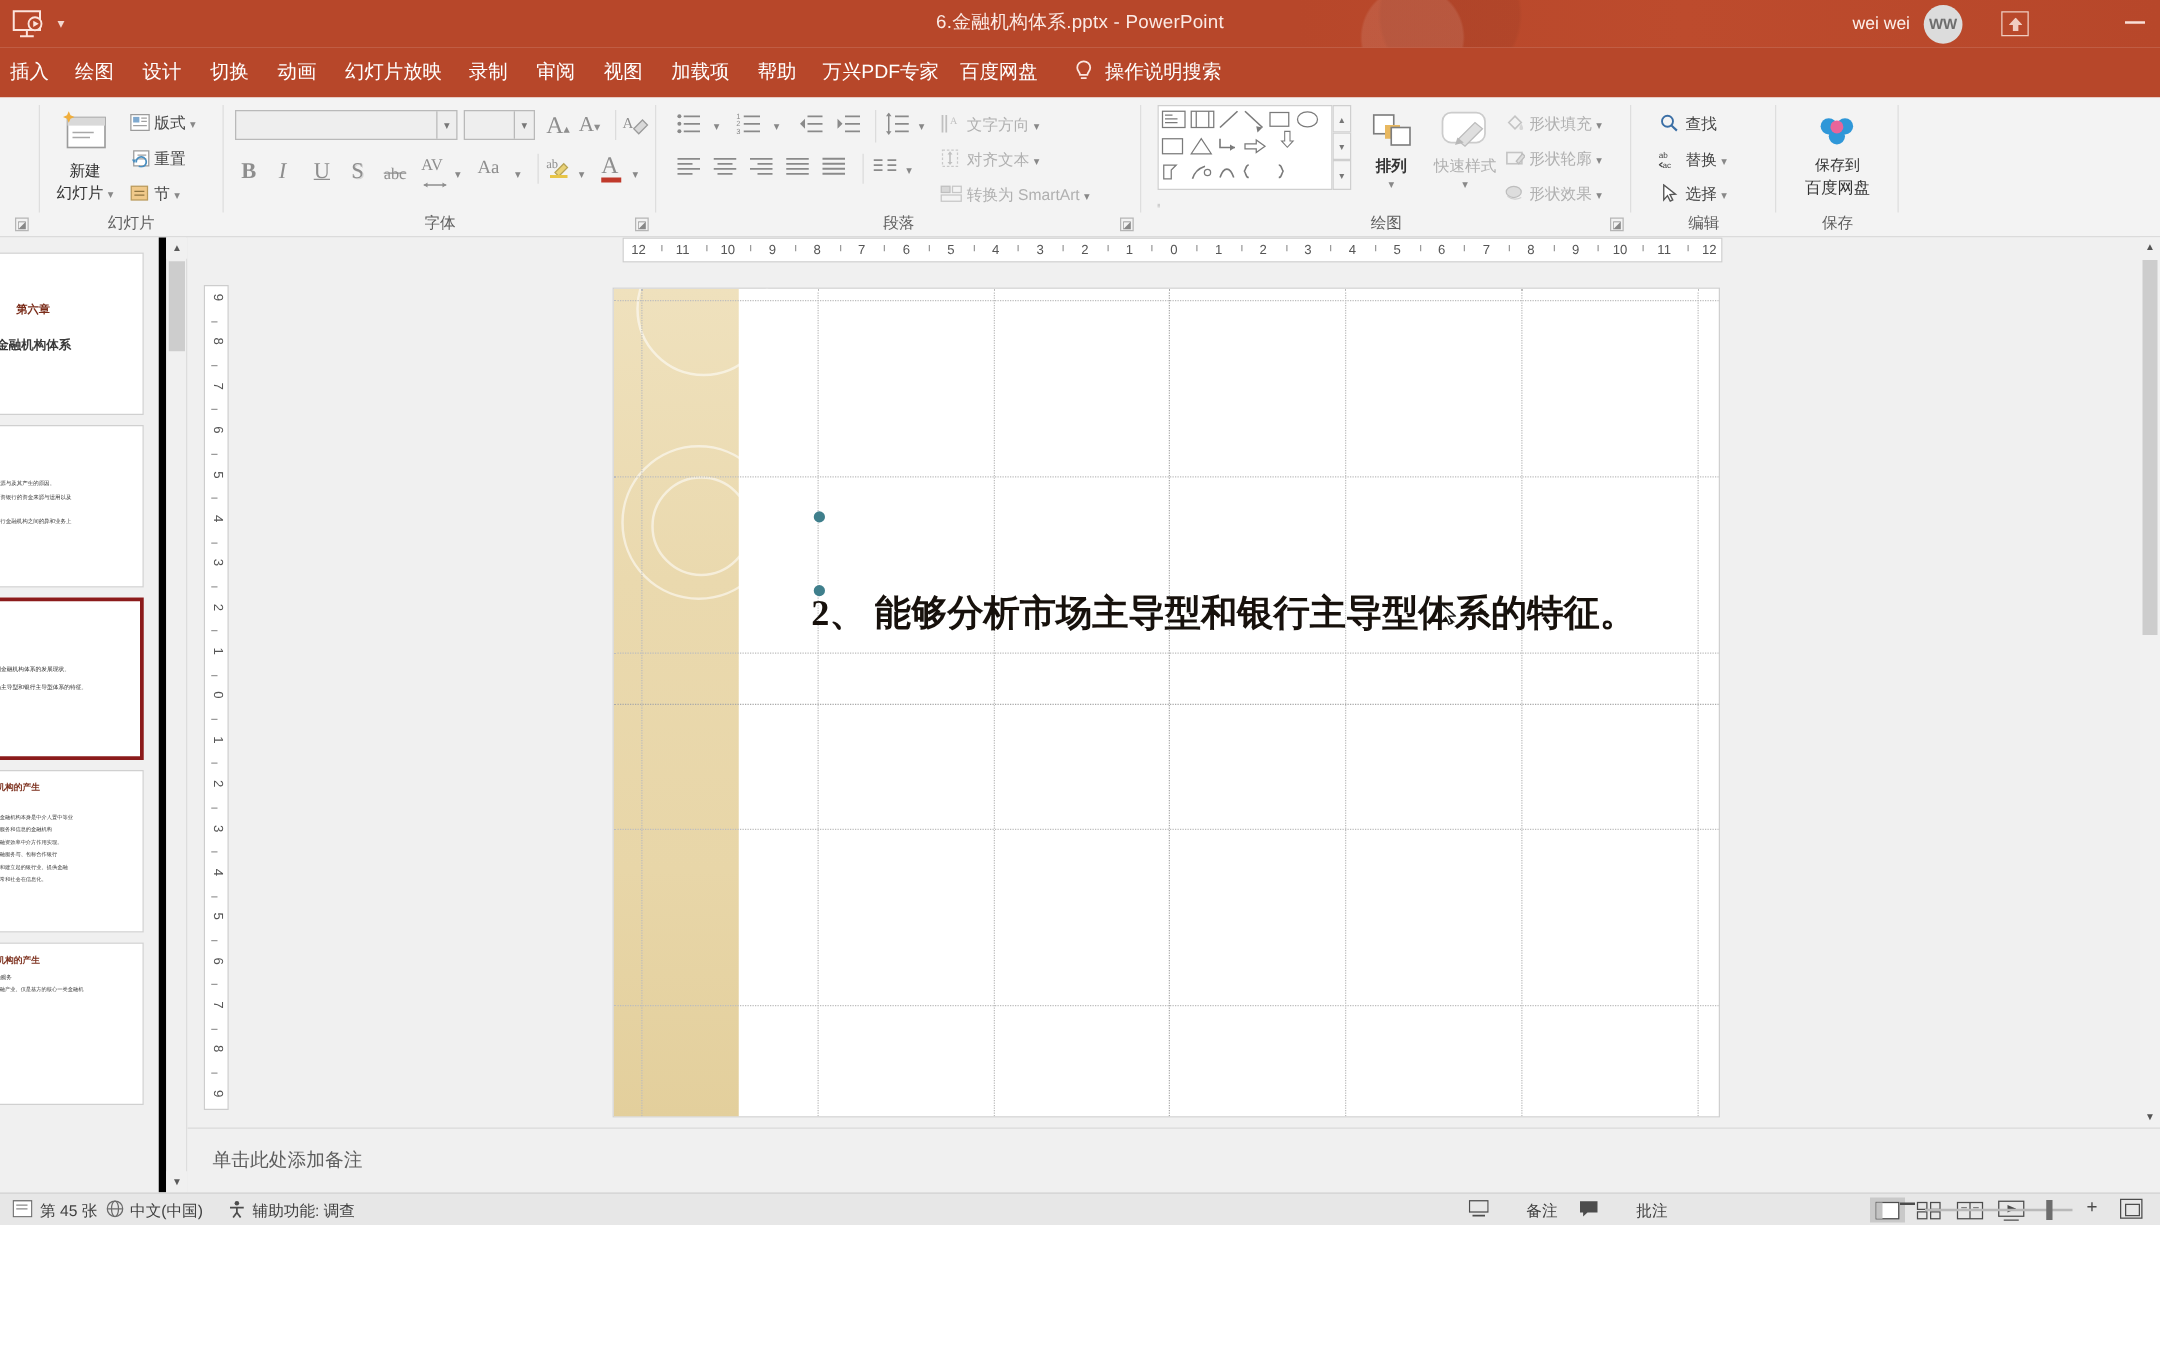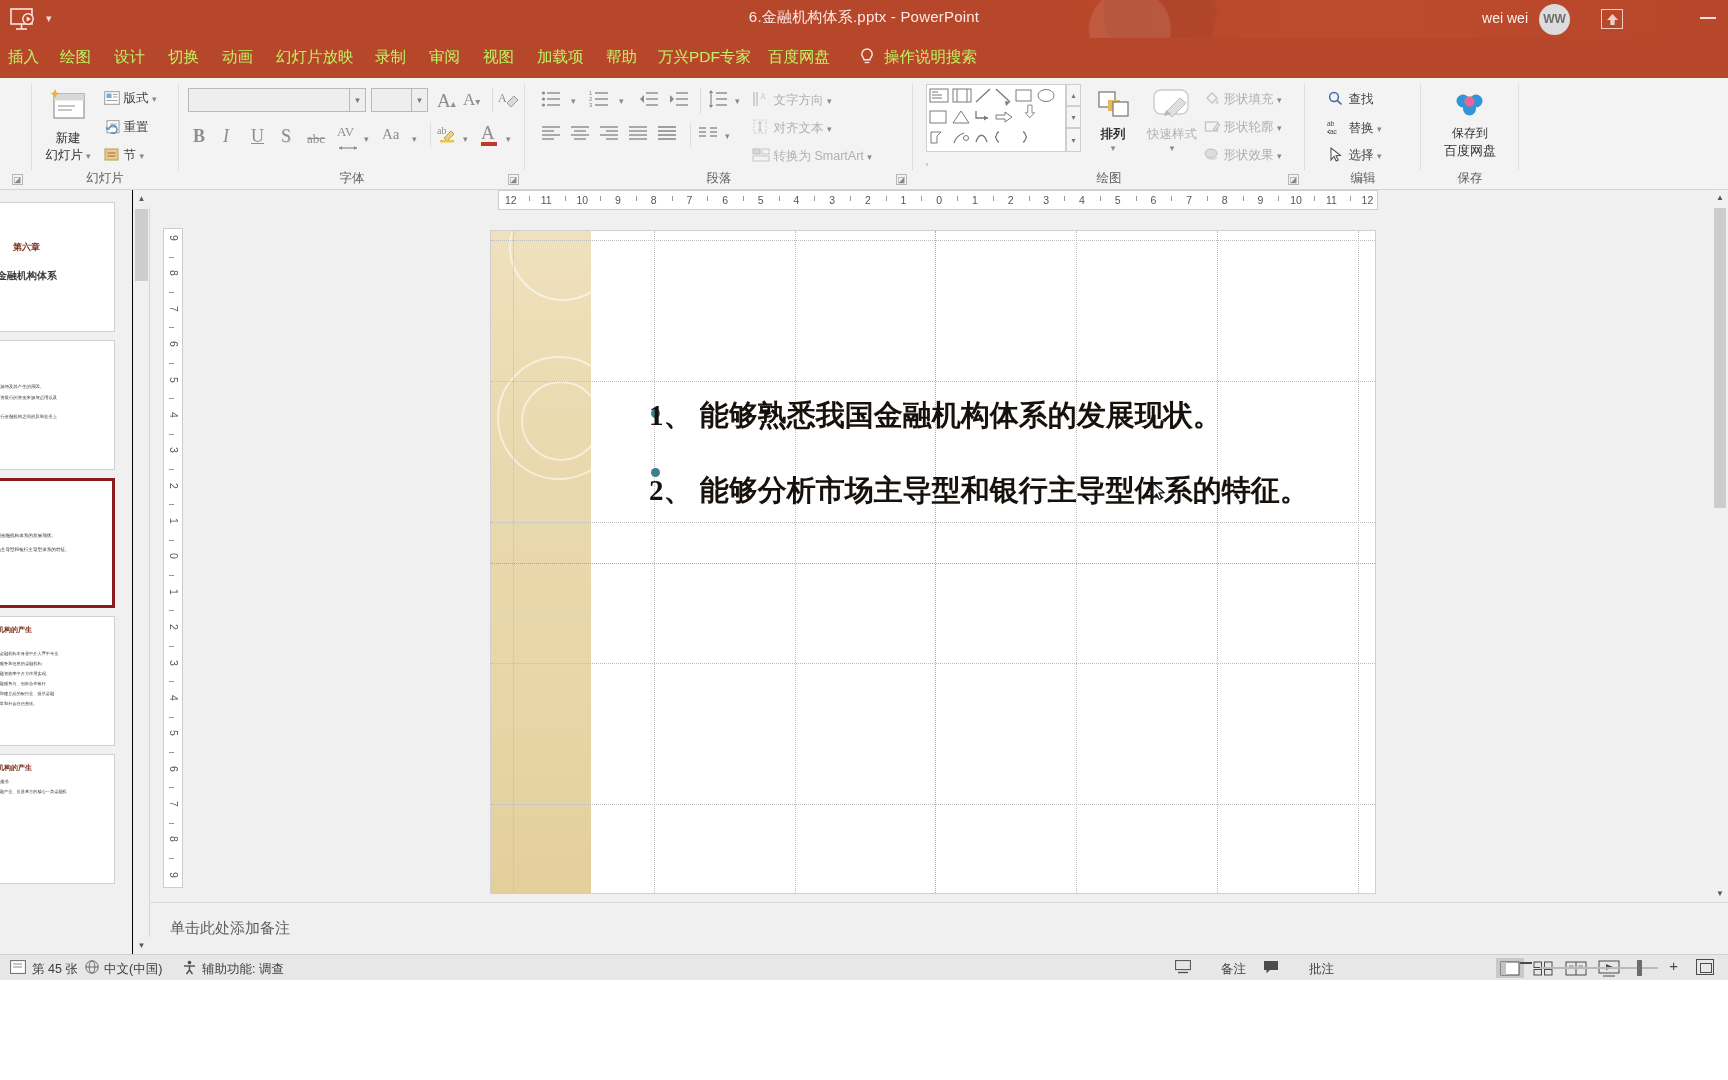--- a/index.html
+++ b/index.html
@@ -49,38 +49,38 @@
   #win-min {
     position: absolute; right: 12px; top: 17px; width: 16px; height: 2px; background: #fadfd7;
   }
 
   
   #tabstrip {
     position: absolute; left: 0; top: 38px; width: 1728px; height: 40px;
     background: #b7472a;
   }
   .rtab {
-    position: absolute; top: 9px; color: #bef264; font-size: 15.5px; white-space: nowrap;
+    position: absolute; top: 9px; color: #ffffff; font-size: 15.5px; white-space: nowrap;
   }
   #lamp-icon { position: absolute; top: 9px; width: 18px; height: 20px; }
 
   
   #ribbon {
     position: absolute; left: 0; top: 78px; width: 1728px; height: 112px;
     background: #f3f3f3; border-bottom: 1px solid #d4d4d4;
   }
   .grp-label {
     position: absolute; bottom: 2px; font-size: 12.5px; color: #5f5f5f; text-align: center;
   }
   .grp-sep { position: absolute; top: 6px; width: 1px; height: 86px; background: #dedede; }
   .grp-dialog {
     position: absolute; bottom: 4px; width: 11px; height: 11px;
     border: 1px solid #b6b6b6; color: #888; font-size: 8px; line-height: 9px; text-align: center;
   }
-  .big-btn { position: absolute; text-align: center; font-size: 12.5px; color: #333; font-family: Liberation Serif, serif; }
+  .big-btn { position: absolute; text-align: center; font-size: 12.5px; color: #333; }
   .sm-item { position: absolute; font-size: 12.5px; color: #444; white-space: nowrap; }
   .sm-item.dim { color: #b0b0b0; }
   .caret { font-size: 9px; color: #888; }
   .fontbox {
     position: absolute; border: 1px solid #b9b9b9; background: #eeeeee;
   }
   .fontbox .fbcaret {
     position: absolute; right: 0; top: 0; bottom: 0; width: 16px;
     border-left: 1px solid #b9b9b9; color: #777; font-size: 9px; text-align: center; line-height: 22px;
   }
@@ -91,21 +91,21 @@
     position: absolute; border: 1px solid #cfcfcf; background: #fff;
   }
   .gal-scroll {
     position: absolute; width: 15px; border: 1px solid #cfcfcf; background: #f5f5f5;
     font-size: 8px; color: #777; text-align: center;
   }
 
   
   #thumbpane {
     position: absolute; left: 0; top: 190px; width: 133px; height: 764px;
-    background: #f0f0f0; border-right: 1px solid #000000; overflow: hidden;
+    background: #f0f0f0; border-right: 6px solid #000000; overflow: hidden;
   }
   .thumb {
     position: absolute; left: -10px; width: 125px; background: #fff;
     border: 1px solid #d0d0d0; overflow: hidden;
   }
   .thumb.sel { border: 3px solid #8b1b1b; }
   .tt-h { position: absolute; color: #7b2d1a; font-weight: bold; }
   #thumb-scrollbar {
     position: absolute; left: 133px; top: 190px; width: 17px; height: 764px;
     background: #f0f0f0; border-right: 1px solid #d6d6d6;
@@ -776,21 +776,20 @@
   <div class="gridv" style="left:867px"></div>
   <div class="gridh" style="top:9px"></div>
   <div class="gridh" style="top:150px"></div>
   <div class="gridh" style="top:291px"></div>
   <div class="gridh mid" style="top:332px"></div>
   <div class="gridh" style="top:432px"></div>
   <div class="gridh" style="top:573px"></div>
 
 
   <div class="blt-dot" style="top:178px"></div>
-  <div class="blt" style="top:165px">1、 能够熟悉我国金融机构体系的发展现状。</div>
 
   <div class="blt-dot" style="top:237px"></div>
   <div class="blt" style="top:240px">2、 能够分析市场主导型和银行主导型体系的特征。</div>
 </div>
 
 <div id="mouse-cursor">
   <svg width="13" height="20" viewBox="0 0 13 20">
     <path d="M1 1 l0 15 l3.6 -4 l2.6 5.4 l2.4 -1.1 l-2.6 -5.2 l5.2 -0.4 z" fill="#fff" stroke="#1a1a1a" stroke-width="1.2"></path>
   </svg>
 </div>

